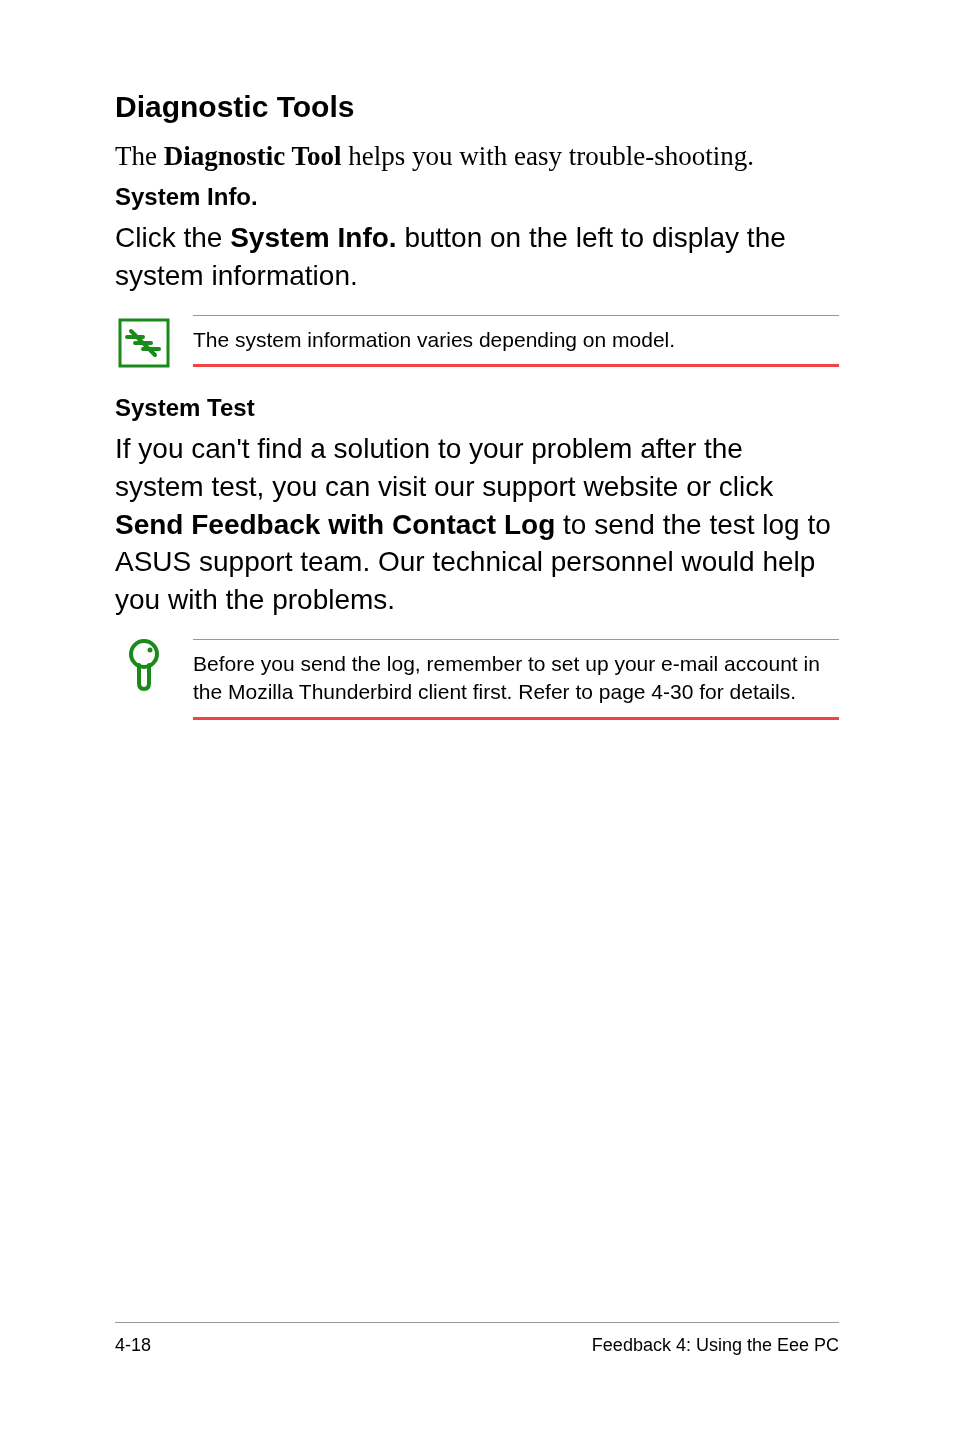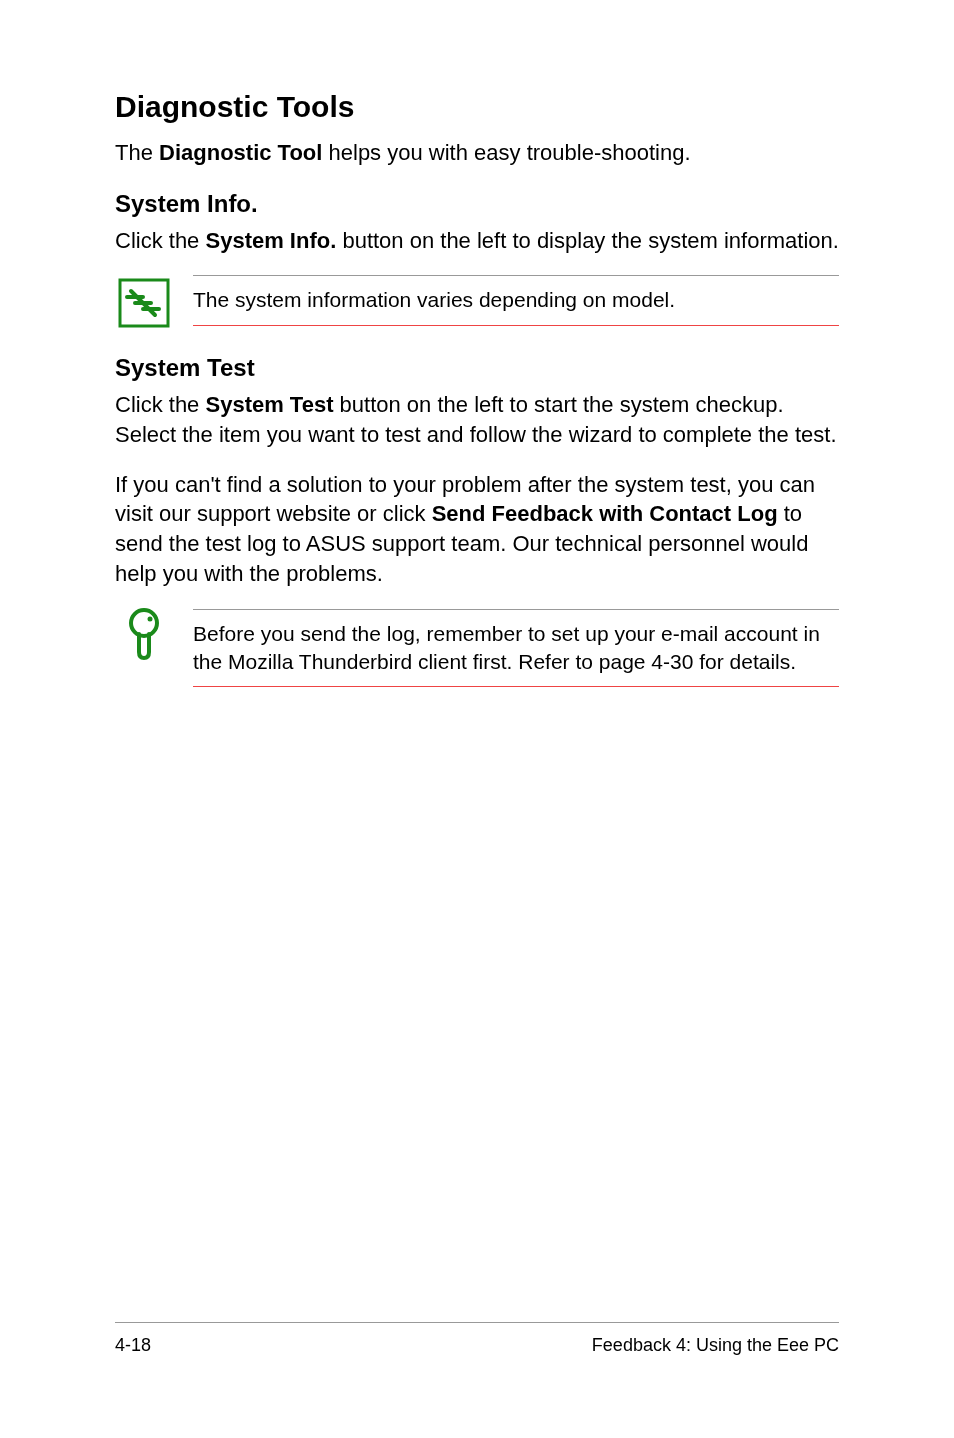--- a/index.html
+++ b/index.html
@@ -17,31 +17,32 @@
     }
     .page {
       padding: 90px 115px 0 115px;
     }
     .h1 {
       font-size: 30px;
       font-weight: 700;
       margin-bottom: 14px;
     }
     .intro {
-      font-size: 22px;
+      font-size: 27px;
       line-height: 1.35;
-      margin-bottom: 22px;
+      margin-bottom: 9px;
+      font-family: Liberation Serif, serif;
     }
     .h2 {
       font-size: 24px;
       font-weight: 700;
       margin-bottom: 8px;
     }
     .body-text {
-      font-size: 22px;
+      font-size: 28px;
       line-height: 1.35;
       margin-bottom: 20px;
     }
     .bold {
       font-weight: 700;
     }
     .note-box {
       display: flex;
       align-items: flex-start;
       margin-bottom: 24px;
@@ -51,21 +52,21 @@
       flex-shrink: 0;
       width: 58px;
       height: 55px;
       display: flex;
       align-items: center;
       justify-content: center;
     }
     .note-content {
       flex: 1;
       border-top: 1px solid #999;
-      border-bottom: 1px solid #ef4444;
+      border-bottom: 3px solid #ef4444;
       padding: 10px 0;
       font-size: 21px;
       line-height: 1.35;
     }
     .footer {
       position: absolute;
       bottom: 82px;
       left: 115px;
       right: 115px;
       border-top: 1px solid #999;
@@ -98,23 +99,20 @@
       <svg width="54" height="52" viewBox="0 0 54 52">
         <rect x="3" y="3" width="48" height="46" fill="none" stroke="#1a8a1a" stroke-width="3"></rect>
         <path d="M 14 14 L 38 38 M 10 20 L 26 20 M 18 26 L 34 26 M 26 32 L 42 32" stroke="#1a8a1a" stroke-width="4" fill="none" stroke-linecap="round"></path>
       </svg>
     </div>
     <div class="note-content">The system information varies depending on model.</div>
   </div>
 
   <div class="h2">System Test</div>
 
-  <p class="body-text">
-    <span>Click the </span><span class="bold">System Test</span><span> button on the left to start the system checkup. Select the item you want to test and follow the wizard to complete the test.</span>
-  </p>
 
 
   <p class="body-text">
     <span>If you can't find a solution to your problem after the system test, you can visit our support website or click </span><span class="bold">Send Feedback with Contact Log</span><span> to send the test log to ASUS support team. Our technical personnel would help you with the problems.</span>
   </p>
 
   <div class="note-box">
     <div class="note-icon">
       <svg width="38" height="56" viewBox="0 0 38 56">
         <circle cx="19" cy="15" r="13" fill="none" stroke="#1a8a1a" stroke-width="4"></circle>

